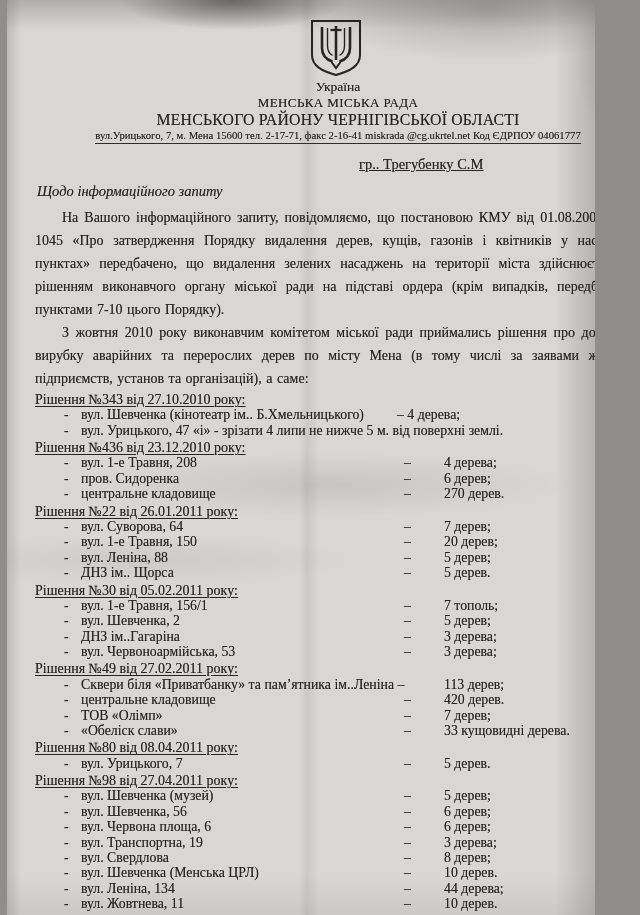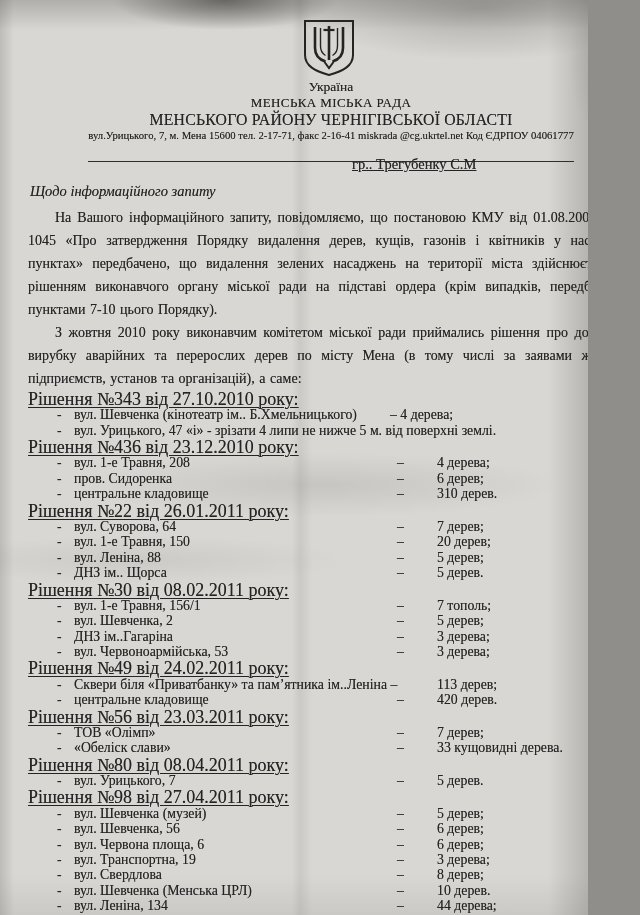--- a/index.html
+++ b/index.html
@@ -13,40 +13,41 @@
       radial-gradient(ellipse 240px 70px at 480px 8px, rgba(70,70,68,.30), rgba(70,70,68,0) 75%),
       radial-gradient(ellipse 90px 120px at 640px 60px, rgba(70,70,68,.25), rgba(70,70,68,0) 80%),
       linear-gradient(180deg, rgba(70,70,68,.28) 0, rgba(70,70,68,0) 30px),
       linear-gradient(90deg, rgba(90,90,88,.22) 0, rgba(90,90,88,0) 14px),
       linear-gradient(270deg, rgba(90,90,88,.28) 0, rgba(90,90,88,0) 40px),
       linear-gradient(90deg, rgba(0,0,0,0) 292px, rgba(80,80,78,.10) 300px, rgba(0,0,0,0) 312px),
       radial-gradient(ellipse 300px 40px at 320px 485px, rgba(90,90,88,.14), rgba(90,90,88,0) 80%),
       radial-gradient(ellipse 260px 30px at 140px 560px, rgba(90,90,88,.10), rgba(90,90,88,0) 80%),
       linear-gradient(0deg, rgba(120,120,118,.15) 0, rgba(120,120,118,0) 40px),
       #d8d7d3;
+    margin-left: 7px;
   }
   .page *{text-shadow:0 0 .5px rgba(40,40,40,.55);}
   .center-line{position:absolute; left:25px; width:612px; text-align:center; white-space:nowrap;}
   .emblem{position:absolute; left:302px; top:19px; width:54px; height:58px;}
   .country{top:79px; font-size:13.5px;}
   .org1{top:95px; font-size:13px; letter-spacing:.4px;}
   .org2{top:111px; font-size:15.8px; letter-spacing:.2px;}
   .addr{top:129px; font-size:10.7px;}
-  .addr span{display:inline-block; border-bottom:1.2px solid #2e2e2c; padding-bottom:20px;}
+  .addr span{display:inline-block; border-bottom:1.2px solid #2e2e2c; padding-bottom:2px;}
   .hand-line{position:absolute; left:30px; top:143px; font-size:15px; white-space:nowrap;}
   .hw{font-style:italic; font-weight:600; letter-spacing:1.2px; color:#34353b;
       display:inline-block; border-bottom:1.4px solid #34353b; padding:0 6px 1px 4px;
       transform:rotate(-1deg); font-family:"DejaVu Serif",serif; font-size:14px;}
   .num-sign{display:inline-block; margin:0 4px 0 8px; font-size:14px; color:#2b2b2b;}
   .addressee{position:absolute; left:352px; top:156px; font-size:14.5px;text-decoration:underline;}
   .subject{position:absolute; left:30px; top:183px; font-size:14.5px; font-style:italic;}
   .content{position:absolute; left:28px; top:206px; width:604px;}
   .para{margin:0; text-align:justify; text-indent:27px; font-size:14px; line-height:23px; word-spacing:1px;}
   .decisions{margin-top:2px;}
-  .sec-heading{font-size:18px; line-height:15.3px; margin-top:2px; white-space:nowrap;
+  .sec-heading{font-size:14px; line-height:15.3px; margin-top:2px; white-space:nowrap;
                text-decoration:underline; text-underline-offset:2px; text-decoration-thickness:1px;}
   .item-row{position:relative; padding-left:46px; font-size:13.8px; line-height:15.4px; white-space:nowrap;}
   .bullet{position:absolute; left:29px;}
   .dash{position:absolute; left:369px;}
   .qty{position:absolute; left:409px;}
   .inline-qty{position:absolute; left:362px;}
   .speck{position:absolute; left:610px; top:891px; width:5px; height:4px; background:rgba(50,50,48,.55); border-radius:50%;}
 </style>
 </head>
 <body>
@@ -80,35 +81,34 @@
         <p class="para">На Вашого інформаційного запиту, повідомляємо, що постановою КМУ від 01.08.2006 р. № 1045 «Про затвердження Порядку видалення дерев, кущів, газонів і квітників у населених пунктах» передбачено, що видалення зелених насаджень на території міста здійснюється за рішенням виконавчого органу міської ради на підставі ордера (крім випадків, передбачених пунктами 7-10 цього Порядку).</p>
         <p class="para">З жовтня 2010 року виконавчим комітетом міської ради приймались рішення про дозвіл на вирубку аварійних та перерослих дерев по місту Мена (в тому числі за заявами жителів, підприємств, установ та організацій), а саме:</p>
       </div>
     <div class="decisions">
         <div class="sec-heading">Рішення №343 від 27.10.2010 року:</div>
         <div class="item-row"><span class="bullet">-</span><span class="item-text">вул. Шевченка (кінотеатр ім.. Б.Хмельницького)</span><span class="inline-qty">– 4 дерева;</span></div>
         <div class="item-row"><span class="bullet">-</span><span class="item-text">вул. Урицького, 47 «і» - зрізати 4 липи не нижче 5 м. від поверхні землі.</span></div>
         <div class="sec-heading">Рішення №436 від 23.12.2010 року:</div>
         <div class="item-row"><span class="bullet">-</span><span class="item-text">вул. 1-е Травня, 208</span><span class="dash">–</span><span class="qty">4 дерева;</span></div>
         <div class="item-row"><span class="bullet">-</span><span class="item-text">пров. Сидоренка</span><span class="dash">–</span><span class="qty">6 дерев;</span></div>
-        <div class="item-row"><span class="bullet">-</span><span class="item-text">центральне кладовище</span><span class="dash">–</span><span class="qty">310 дерев.</span></div>
+        <div class="item-row"><span class="bullet">-</span><span class="item-text">центральне кладовище</span><span class="dash">–</span><span class="qty">270 дерев.</span></div>
         <div class="sec-heading">Рішення №22 від 26.01.2011 року:</div>
         <div class="item-row"><span class="bullet">-</span><span class="item-text">вул. Суворова, 64</span><span class="dash">–</span><span class="qty">7 дерев;</span></div>
         <div class="item-row"><span class="bullet">-</span><span class="item-text">вул. 1-е Травня, 150</span><span class="dash">–</span><span class="qty">20 дерев;</span></div>
         <div class="item-row"><span class="bullet">-</span><span class="item-text">вул. Леніна, 88</span><span class="dash">–</span><span class="qty">5 дерев;</span></div>
         <div class="item-row"><span class="bullet">-</span><span class="item-text">ДНЗ ім.. Щорса</span><span class="dash">–</span><span class="qty">5 дерев.</span></div>
-        <div class="sec-heading">Рішення №30 від 08.02.2011 року:</div>
+        <div class="sec-heading">Рішення №30 від 05.02.2011 року:</div>
         <div class="item-row"><span class="bullet">-</span><span class="item-text">вул. 1-е Травня, 156/1</span><span class="dash">–</span><span class="qty">7 тополь;</span></div>
         <div class="item-row"><span class="bullet">-</span><span class="item-text">вул. Шевченка, 2</span><span class="dash">–</span><span class="qty">5 дерев;</span></div>
         <div class="item-row"><span class="bullet">-</span><span class="item-text">ДНЗ ім..Гагаріна</span><span class="dash">–</span><span class="qty">3 дерева;</span></div>
         <div class="item-row"><span class="bullet">-</span><span class="item-text">вул. Червоноармійська, 53</span><span class="dash">–</span><span class="qty">3 дерева;</span></div>
-        <div class="sec-heading">Рішення №49 від 24.02.2011 року:</div>
+        <div class="sec-heading">Рішення №49 від 27.02.2011 року:</div>
         <div class="item-row"><span class="bullet">-</span><span class="item-text">Сквери біля «Приватбанку» та пам’ятника ім..Леніна –</span><span class="qty">113 дерев;</span></div>
         <div class="item-row"><span class="bullet">-</span><span class="item-text">центральне кладовище</span><span class="dash">–</span><span class="qty">420 дерев.</span></div>
-        <div class="sec-heading">Рішення №56 від 23.03.2011 року:</div>
         <div class="item-row"><span class="bullet">-</span><span class="item-text">ТОВ «Олімп»</span><span class="dash">–</span><span class="qty">7 дерев;</span></div>
         <div class="item-row"><span class="bullet">-</span><span class="item-text">«Обеліск слави»</span><span class="dash">–</span><span class="qty">33 кущовидні дерева.</span></div>
         <div class="sec-heading">Рішення №80 від 08.04.2011 року:</div>
         <div class="item-row"><span class="bullet">-</span><span class="item-text">вул. Урицького, 7</span><span class="dash">–</span><span class="qty">5 дерев.</span></div>
         <div class="sec-heading">Рішення №98 від 27.04.2011 року:</div>
         <div class="item-row"><span class="bullet">-</span><span class="item-text">вул. Шевченка (музей)</span><span class="dash">–</span><span class="qty">5 дерев;</span></div>
         <div class="item-row"><span class="bullet">-</span><span class="item-text">вул. Шевченка, 56</span><span class="dash">–</span><span class="qty">6 дерев;</span></div>
         <div class="item-row"><span class="bullet">-</span><span class="item-text">вул. Червона площа, 6</span><span class="dash">–</span><span class="qty">6 дерев;</span></div>
         <div class="item-row"><span class="bullet">-</span><span class="item-text">вул. Транспортна, 19</span><span class="dash">–</span><span class="qty">3 дерева;</span></div>
         <div class="item-row"><span class="bullet">-</span><span class="item-text">вул. Свердлова</span><span class="dash">–</span><span class="qty">8 дерев;</span></div>

